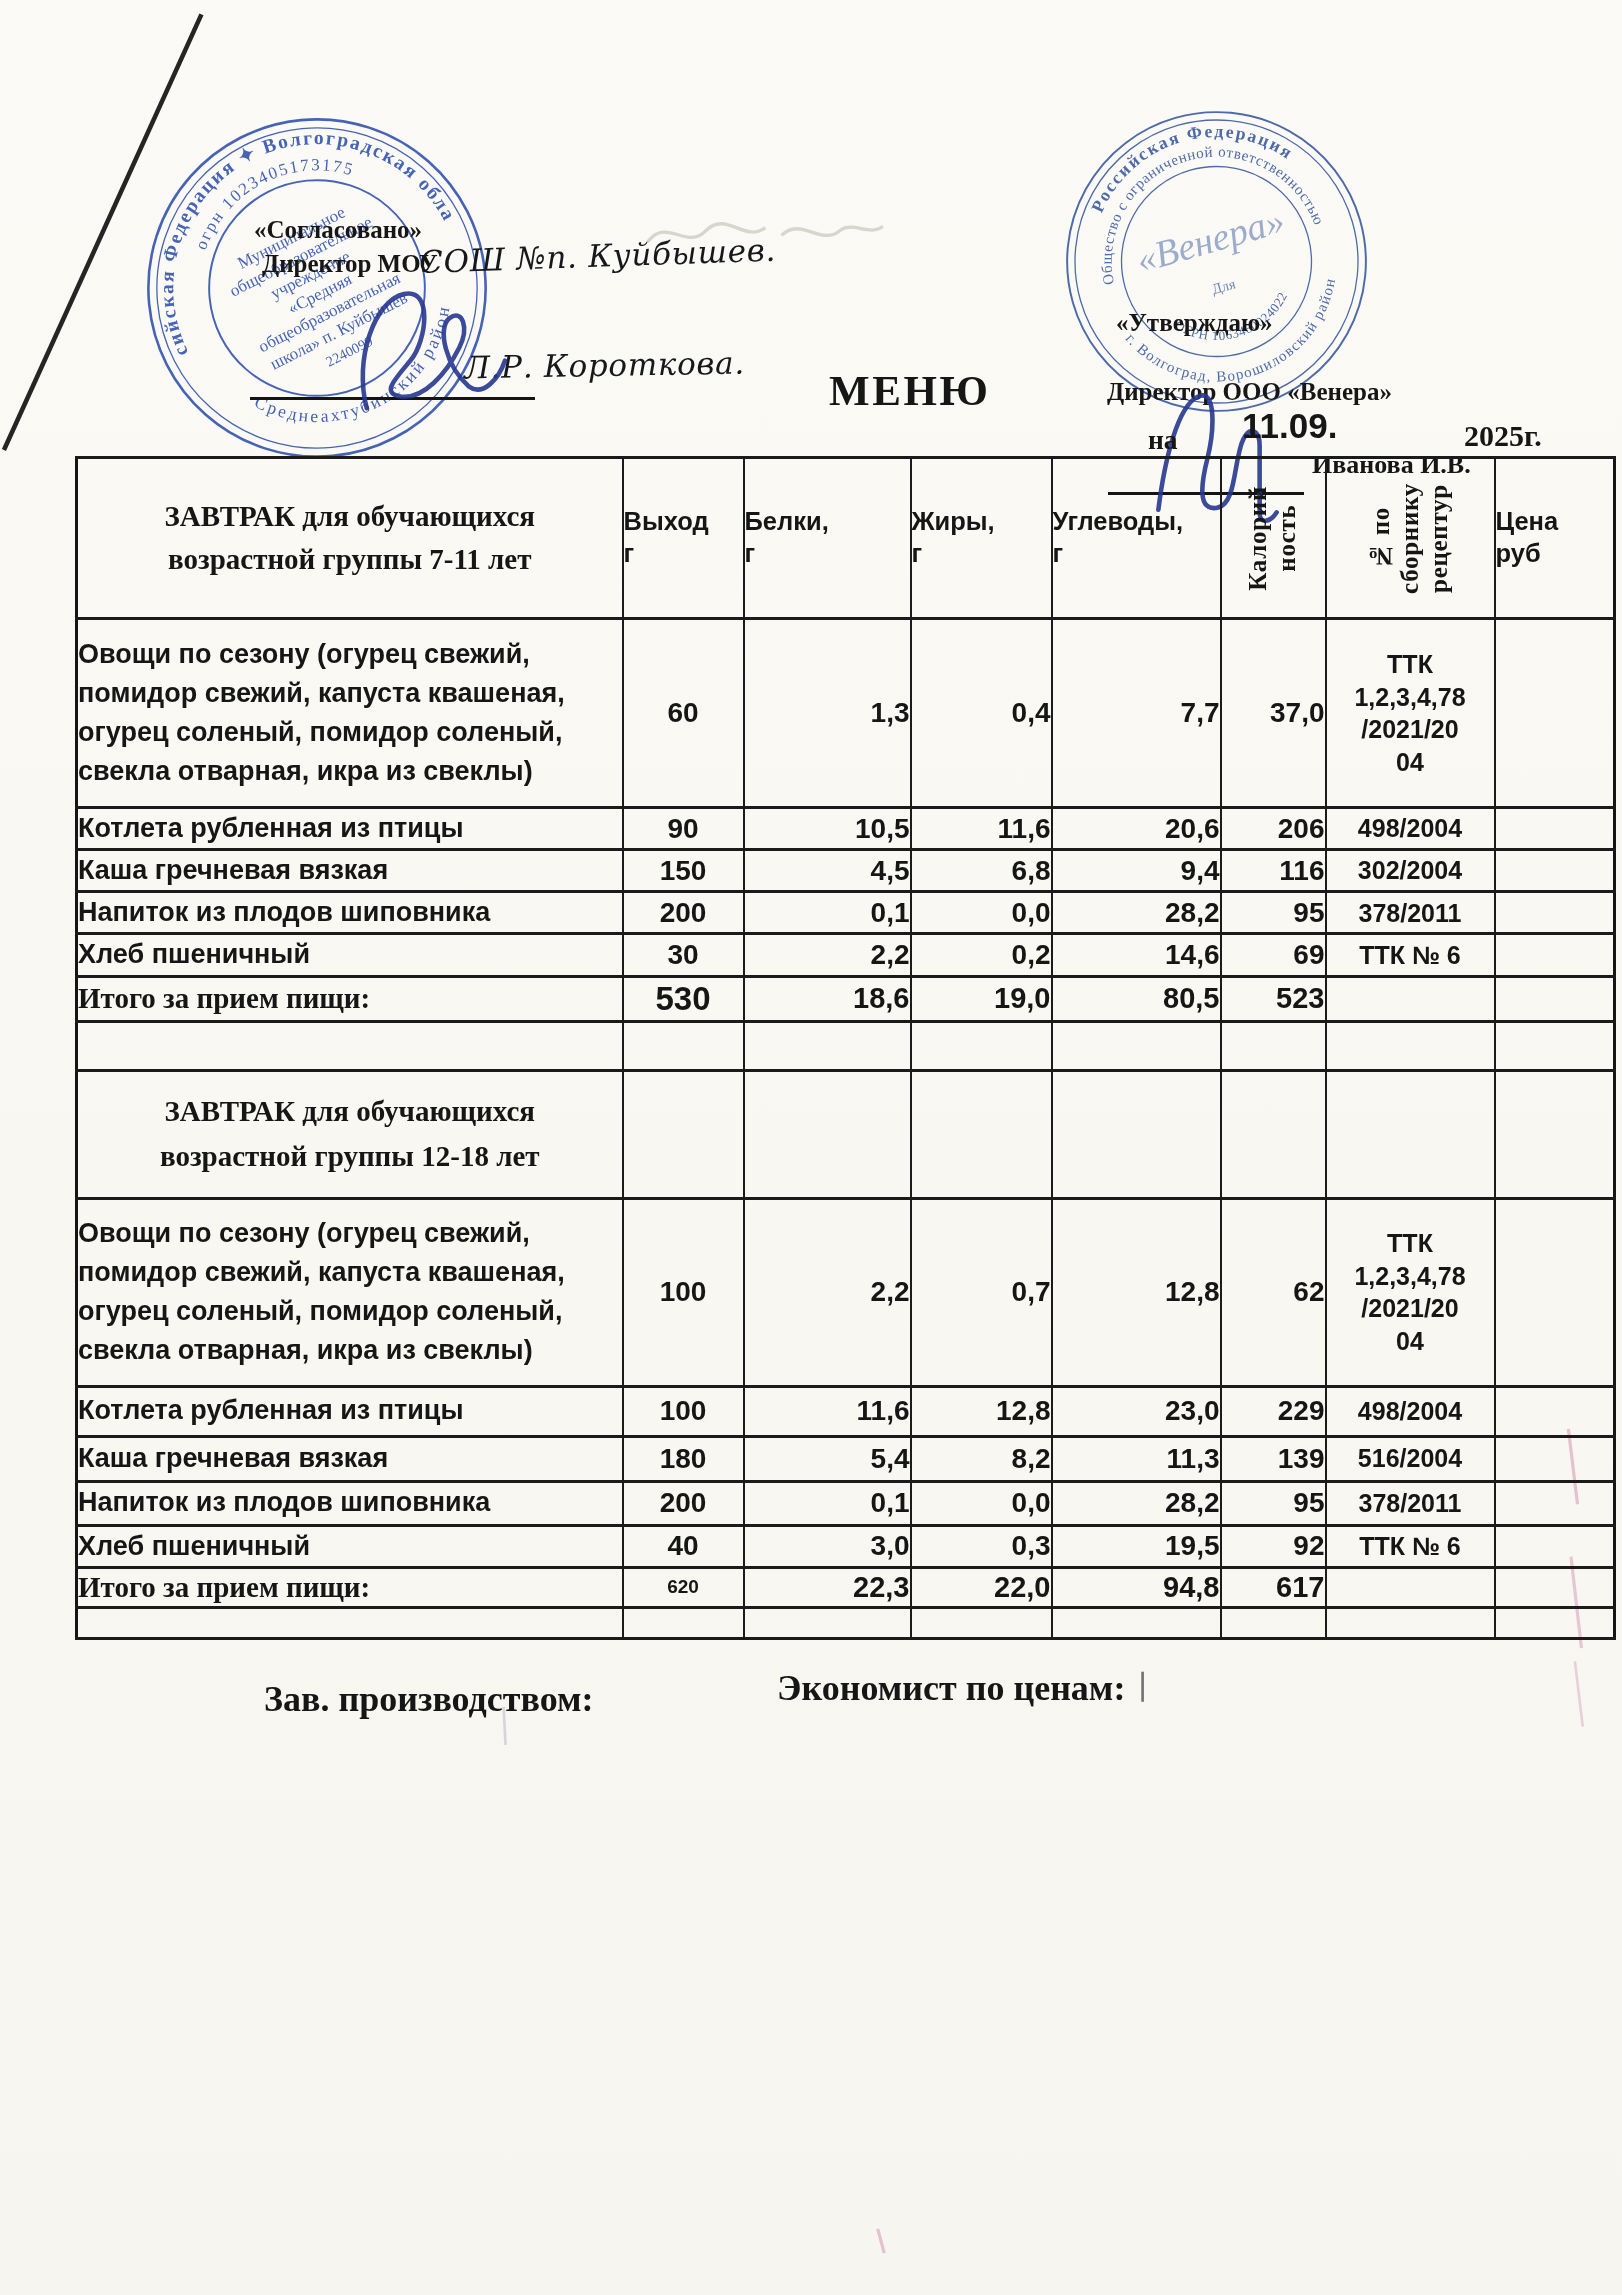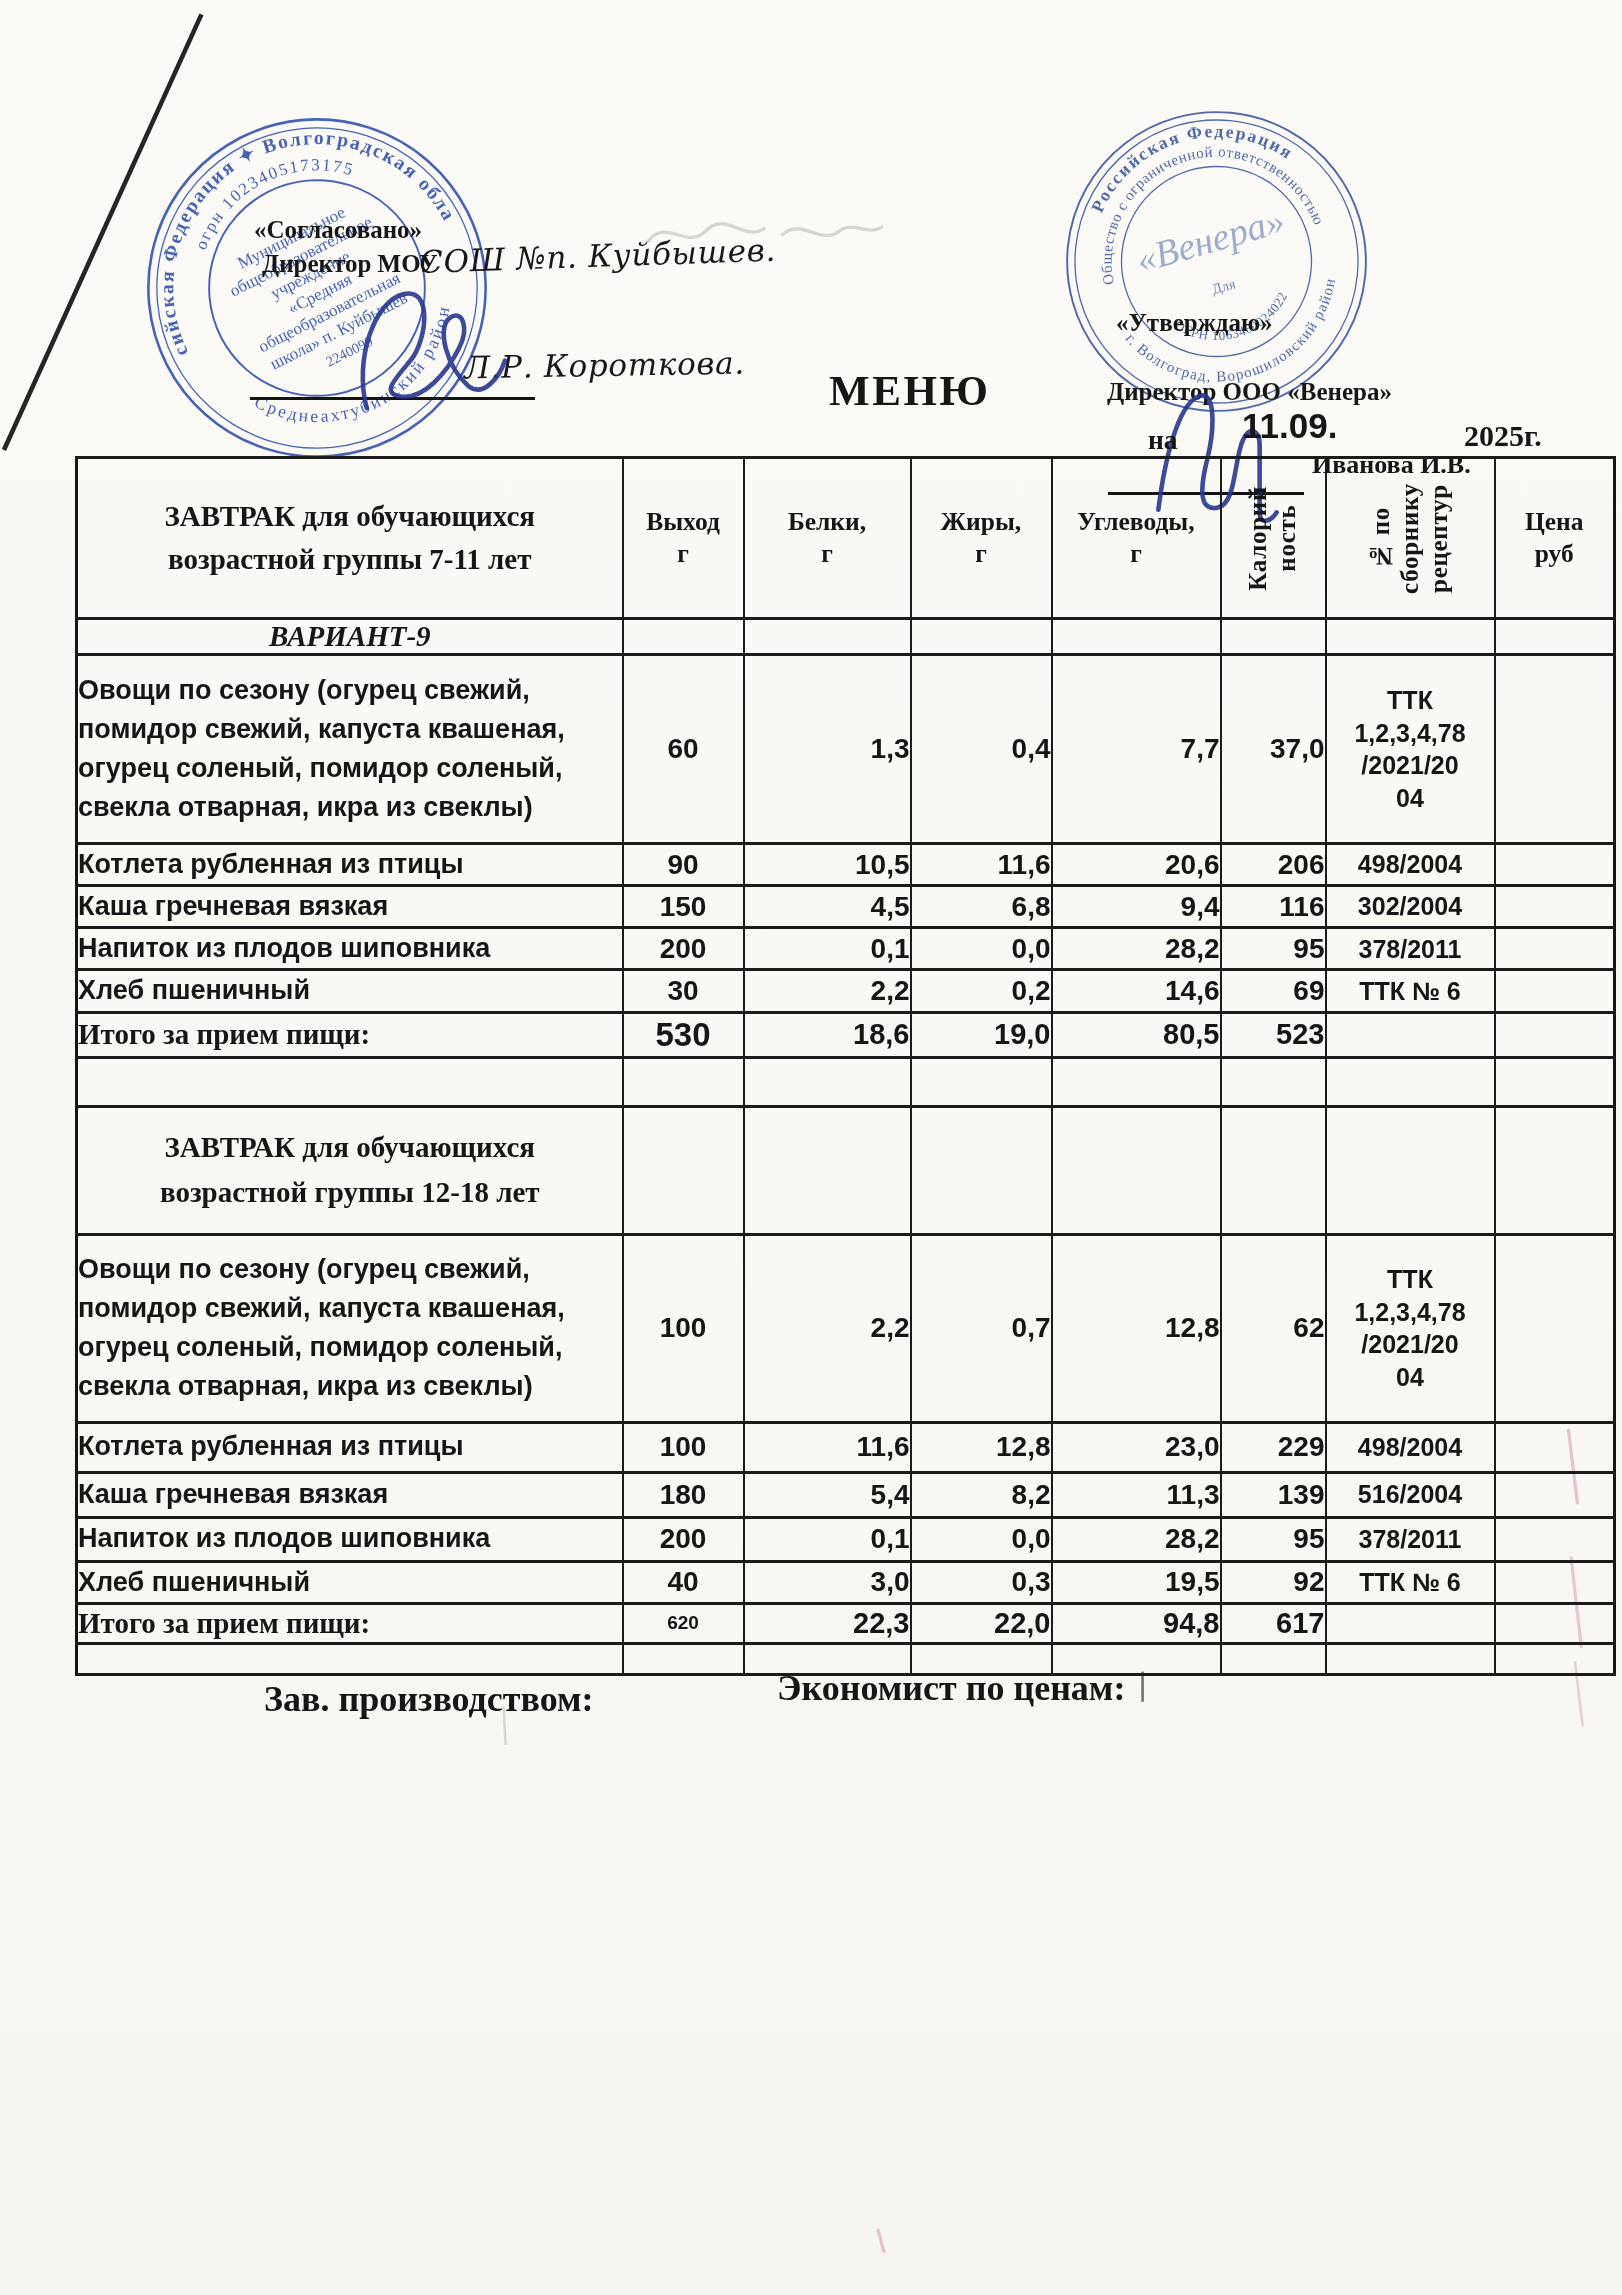--- a/index.html
+++ b/index.html
@@ -41,22 +41,22 @@
   td.num{
     font-family:"Liberation Sans",sans-serif;font-weight:700;font-size:28px;
     text-align:right;padding-right:22px;
   }
   td.num.center{text-align:center;padding-right:0;}
   td.recipe{
     font-family:"Liberation Sans",sans-serif;font-weight:700;font-size:25px;
     text-align:center;line-height:1.3;white-space:pre-line;padding:2.6px;
   }
   td.hdr{
-    font-family:Liberation Serif, serif;font-weight:bold;font-size:25.5px;
-    text-align:center;vertical-align:top;padding-top:14.4px;white-space:pre-line;line-height:1.25;
+    font-family:Liberation Sans, sans-serif;font-weight:bold;font-size:25.5px;
+    vertical-align:top;padding-top:14.4px;white-space:pre-line;line-height:1.25;
   }
   td.hdr-title{
     font-family:"Liberation Serif",serif;font-weight:bold;font-size:29px;
     text-align:center;vertical-align:top;padding-top:43px;white-space:pre-line;line-height:1.5;
   }
   td.vcell{vertical-align:middle;text-align:center;}
   .vtext{
     writing-mode:vertical-rl;transform:rotate(180deg);
     font-family:"Liberation Serif",serif;font-weight:bold;font-size:25px;
     white-space:pre-line;line-height:1.15;margin:0 auto;letter-spacing:0.7px;
@@ -200,30 +200,20 @@
         </td>
     <td class="vcell">
           <div class="vtext">№ по
 сборнику
 рецептур</div>
         </td>
     <td class="hdr">Цена
 руб</td>
   </tr>
 
-  <tr style="height:36px;">
-    <td class="variant">ВАРИАНТ-9</td>
-    <td></td>
-        <td></td>
-        <td></td>
-        <td></td>
-        <td></td>
-        <td></td>
-        <td></td>
-  </tr>
 
   <tr style="height:189px;">
     <td class="name">Овощи по сезону (огурец свежий, помидор свежий, капуста квашеная, огурец соленый, помидор соленый, свекла отварная, икра из свеклы)</td>
     <td class="num center">60</td>
     <td class="num">1,3</td>
     <td class="num">0,4</td>
     <td class="num">7,7</td>
     <td class="num">37,0</td>
     <td class="recipe">ТТК
 1,2,3,4,78

